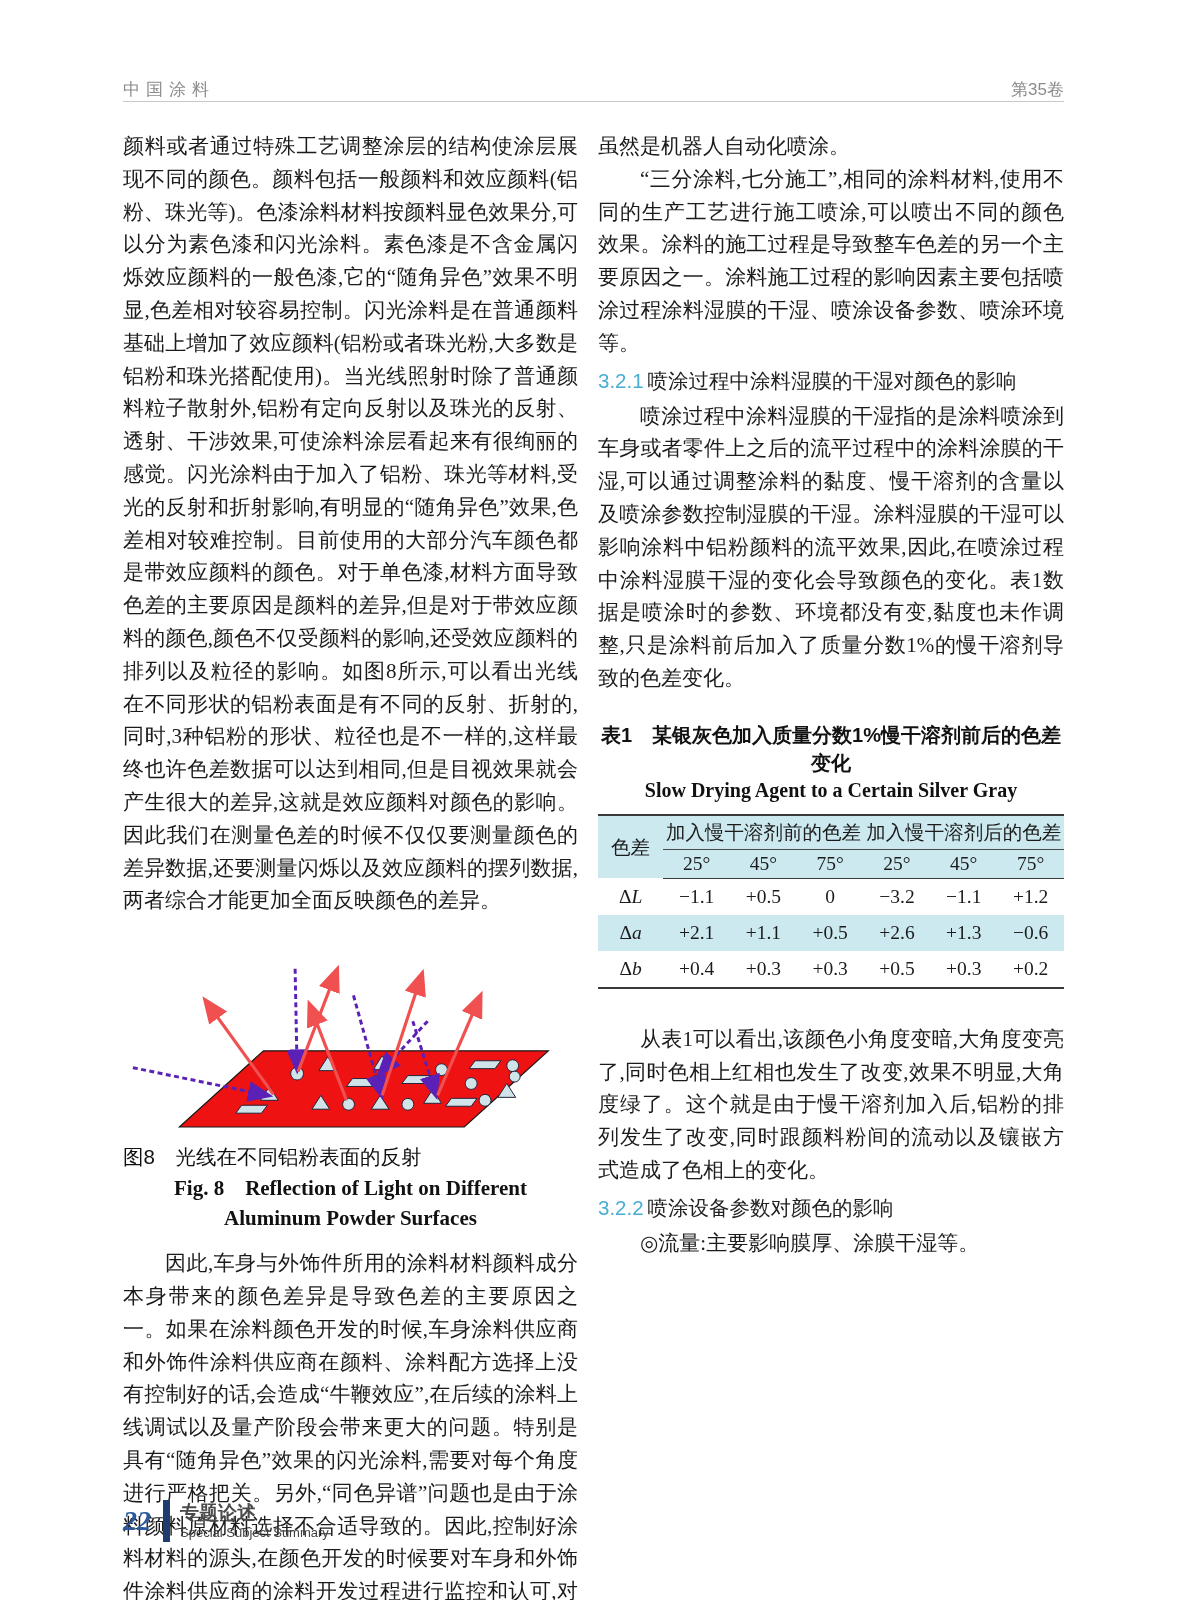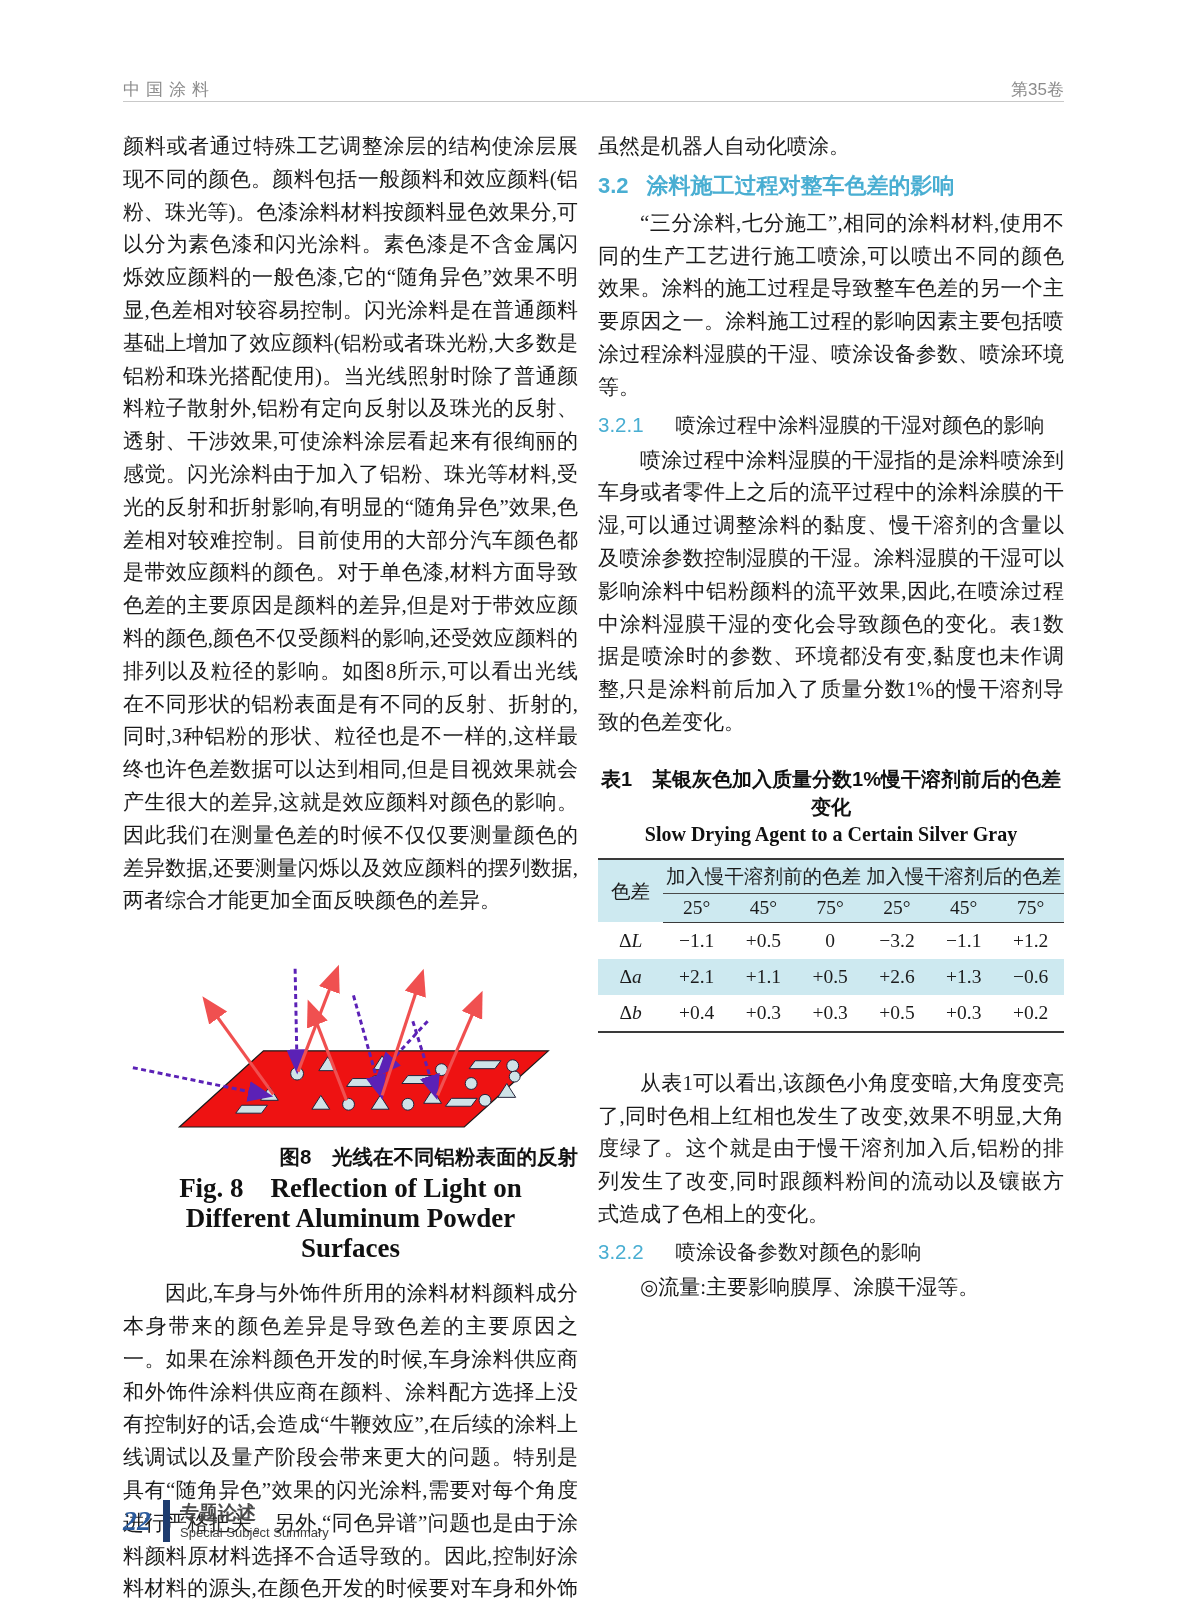--- a/index.html
+++ b/index.html
@@ -34,31 +34,31 @@
   
   .h2{
     margin:6px 0 4px 0;font-family:"Liberation Sans","DejaVu Sans",sans-serif;
     font-size:22px;font-weight:bold;color:#49aed2;line-height:34px;
   }
   .h2 .num{margin-right:18px;}
   .h3{
     margin:4px 0 2px 0;font-family:"Liberation Sans","DejaVu Sans",sans-serif;
     font-size:20.5px;font-weight:500;color:#222;line-height:34px;
   }
-  .h3 .num{color:#49aed2;margin-right:32px;}
+  .h3 .num{color:#49aed2;margin-right:4px;}
   
   .figure{margin:26px 0 14px 0;}
   .fig-svg{display:block;width:455px;height:190px;}
   .figcap-cn{
-    text-align:right;font-family:"Liberation Sans","DejaVu Sans",sans-serif;
-    font-weight:bold;font-size:20.5px;margin-top:10px;color:#111;
+    text-align:left;font-family:"Liberation Sans","DejaVu Sans",sans-serif;
+    font-weight:normal;font-size:20.5px;margin-top:10px;color:#111;
   }
   .figcap-en{
     text-align:center;font-family:"Liberation Serif","DejaVu Serif",serif;
-    font-weight:bold;font-size:27px;line-height:30px;color:#111;
+    font-weight:bold;font-size:21px;line-height:30px;color:#111;
     margin:2px auto 0 auto;max-width:430px;
   }
   .para2-block{margin-top:24px;}
   
   .tableblock{margin:26px 0 34px 0;}
   .tbl-title-cn{
     text-align:center;font-family:"Liberation Sans","DejaVu Sans",sans-serif;
     font-weight:bold;font-size:20px;color:#111;line-height:28px;
   }
   .tbl-title-en{
@@ -166,23 +166,20 @@
         <div class="figcap-cn">图8　光线在不同铝粉表面的反射</div>
         <div class="figcap-en">Fig. 8　Reflection of Light on Different Aluminum Powder Surfaces</div>
       </div>
 
       <p class="body indent para2-block">因此,车身与外饰件所用的涂料材料颜料成分本身带来的颜色差异是导致色差的主要原因之一。如果在涂料颜色开发的时候,车身涂料供应商和外饰件涂料供应商在颜料、涂料配方选择上没有控制好的话,会造成“牛鞭效应”,在后续的涂料上线调试以及量产阶段会带来更大的问题。特别是具有“随角异色”效果的闪光涂料,需要对每个角度进行严格把关。另外,“同色异谱”问题也是由于涂料颜料原材料选择不合适导致的。因此,控制好涂料材料的源头,在颜色开发的时候要对车身和外饰件涂料供应商的涂料开发过程进行监控和认可,对后续的颜色稳定至关重要。另外,对涂料批次间的颜色稳定性的控制是确保后续涂</p>
     </div>
 
     <div class="col col-right">
       <p class="body">虽然是机器人自动化喷涂。</p>
 
-      <div class="h2">
-        <span class="num">3.2</span><span>涂料施工过程对整车色差的影响</span>
-      </div>
 
       <p class="body indent">“三分涂料,七分施工”,相同的涂料材料,使用不同的生产工艺进行施工喷涂,可以喷出不同的颜色效果。涂料的施工过程是导致整车色差的另一个主要原因之一。涂料施工过程的影响因素主要包括喷涂过程涂料湿膜的干湿、喷涂设备参数、喷涂环境等。</p>
 
       <div class="h3">
         <span class="num">3.2.1</span><span>喷涂过程中涂料湿膜的干湿对颜色的影响</span>
       </div>
 
       <p class="body indent">喷涂过程中涂料湿膜的干湿指的是涂料喷涂到车身或者零件上之后的流平过程中的涂料涂膜的干湿,可以通过调整涂料的黏度、慢干溶剂的含量以及喷涂参数控制湿膜的干湿。涂料湿膜的干湿可以影响涂料中铝粉颜料的流平效果,因此,在喷涂过程中涂料湿膜干湿的变化会导致颜色的变化。表1数据是喷涂时的参数、环境都没有变,黏度也未作调整,只是涂料前后加入了质量分数1%的慢干溶剂导致的色差变化。</p>
 
       <div class="tableblock">

